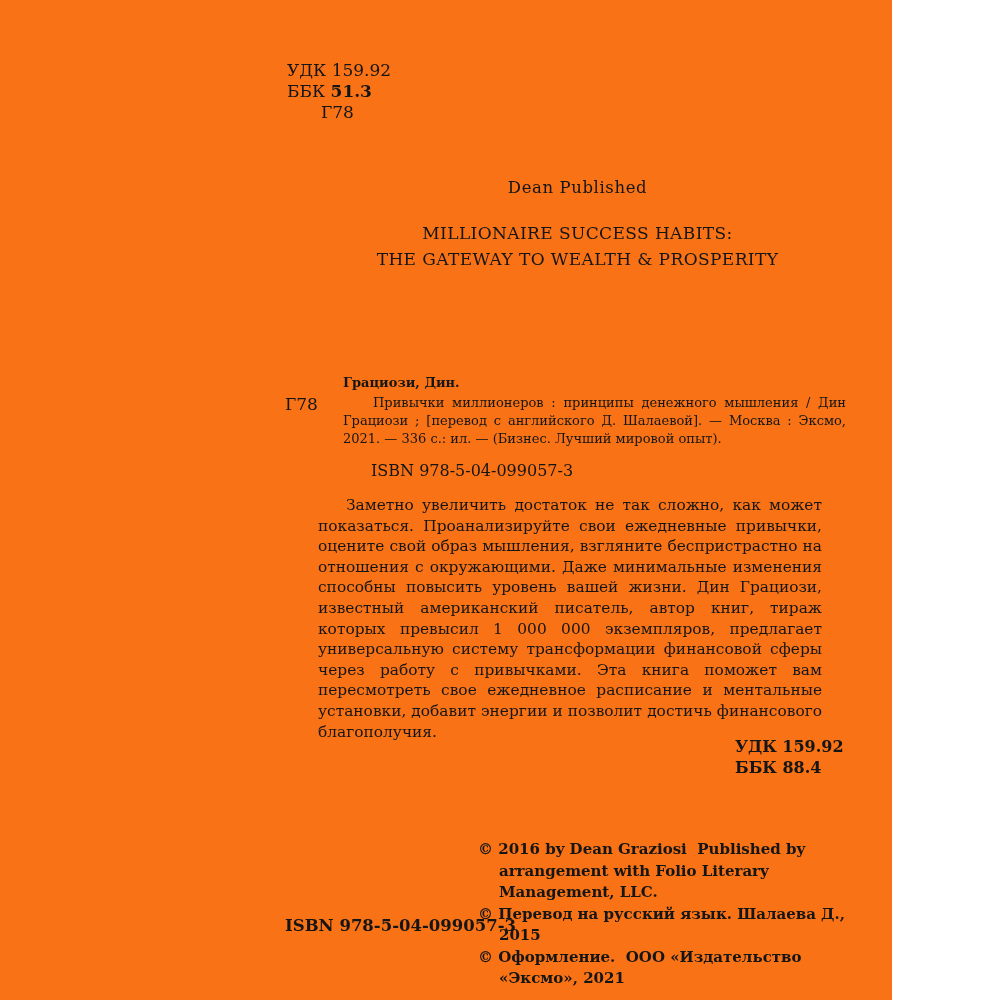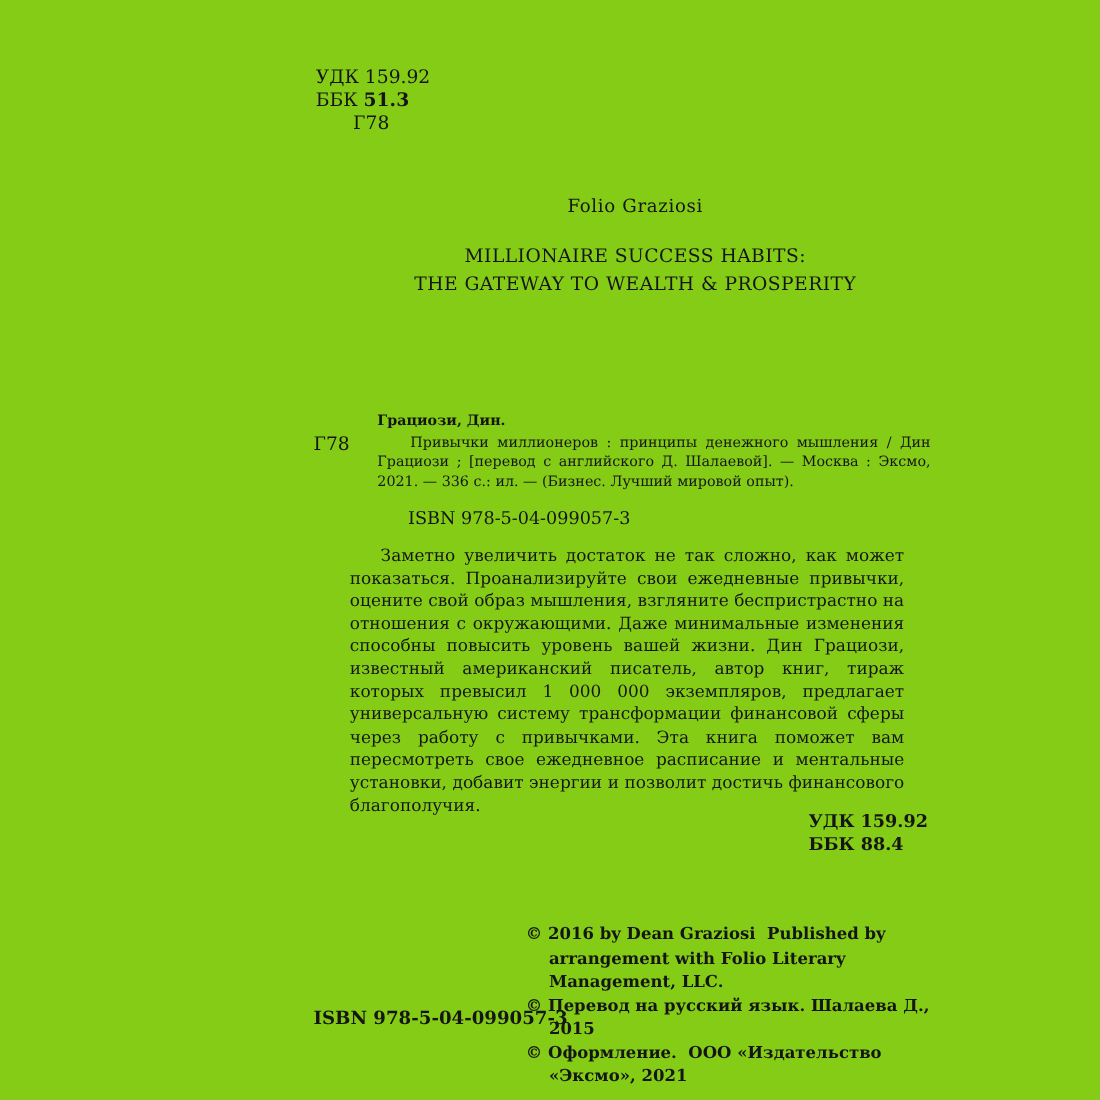--- a/index.html
+++ b/index.html
@@ -1,21 +1,21 @@
 <!DOCTYPE html>
 <html><head>
 <meta charset="utf-8">
 <style>
   * { margin: 0; padding: 0; box-sizing: border-box; }
   html, body { background: #ffffff; }
   .page {
     position: relative;
-    width: 1000px;
+    width: 892px;
     height: 1000px;
-    background: #84cc16;
+    background: #f97316;
     color: #151515;
     font-family: "DejaVu Serif", "Liberation Serif", serif;
     overflow: hidden;
   }
   .b { font-weight: bold; }
 
   
   .top-codes {
     position: absolute;
     left: 287px; top: 60px;
@@ -115,21 +115,21 @@
 
 <div class="page">
 
   <div class="top-codes">
     <div>УДК 159.92</div>
     <div><span>ББК </span><span class="b">51.3</span></div>
     <div class="indent">Г78</div>
   </div>
 
   <div class="title-block">
-    <div class="orig-author">Folio Graziosi</div>
+    <div class="orig-author">Dean Published</div>
     <div class="orig-title">MILLIONAIRE SUCCESS HABITS:</div>
     <div class="orig-title">THE GATEWAY TO WEALTH &amp; PROSPERITY</div>
   </div>
 
   <div class="card">
     <div class="author-heading b">Грациози, Дин.</div>
     <div class="record-row">
       <div class="code-cell">Г78</div>
       <div class="description">Привычки миллионеров : принципы денежного мышления / Дин Грациози ; [перевод с английского Д. Шалаевой]. — Москва : Эксмо, 2021. — 336 с.: ил. — (Бизнес. Лучший мировой опыт).</div>
     </div>

